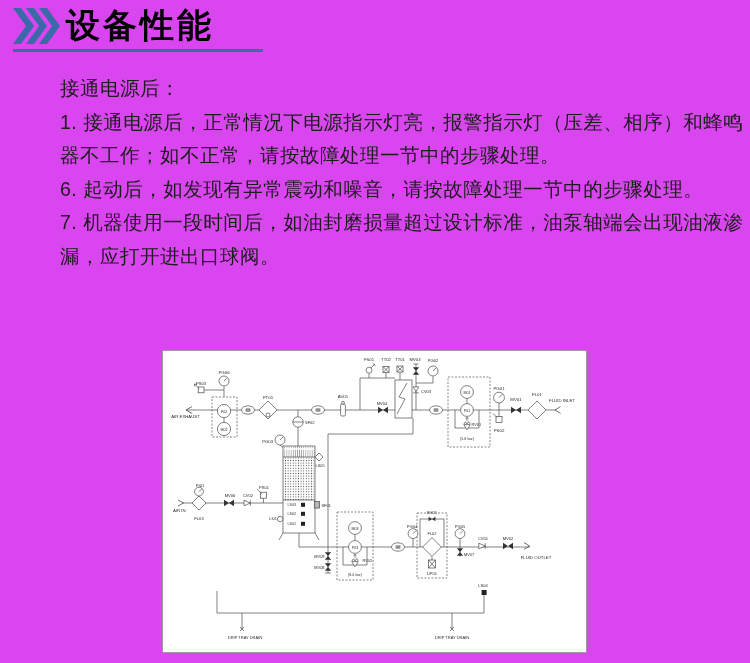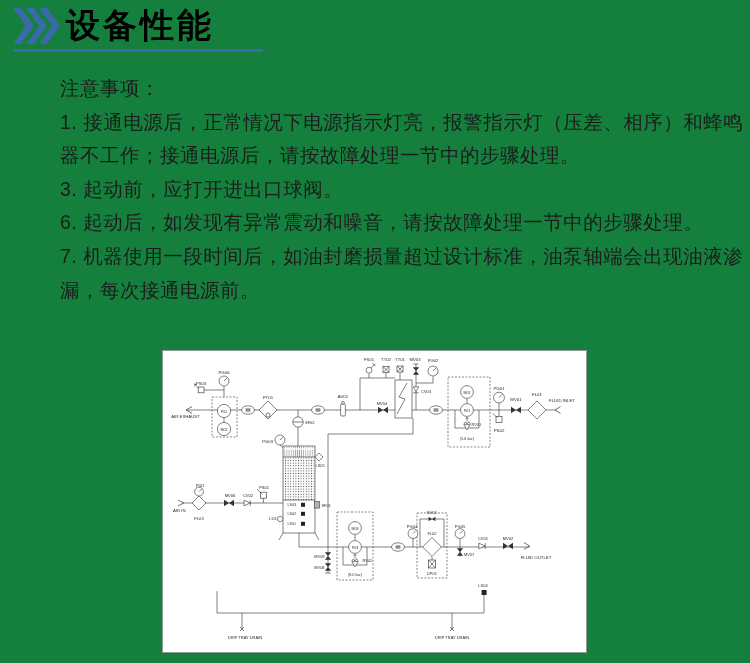--- a/index.html
+++ b/index.html
@@ -1,16 +1,16 @@
 <!DOCTYPE html>
 <html><head>
 <meta charset="utf-8">
 <style>
   html,body{margin:0;padding:0;background:#fff;}
-  .page{position:relative;width:750px;height:663px;background:#15803d;overflow:hidden;
+  .page{position:relative;width:750px;height:663px;background:#d946ef;overflow:hidden;
         font-family:"Liberation Sans","DejaVu Sans",sans-serif;}
   .chevrons{position:absolute;left:13px;top:8px;}
   .title{position:absolute;left:66px;top:0px;height:50px;line-height:50px;
          font-size:34px;font-weight:600;color:#000;letter-spacing:3px;margin:0;}
   .rule{position:absolute;left:13px;top:49px;width:250px;height:3px;background:#3b6aa9;}
   .notes{position:absolute;left:60px;top:72px;width:660px;font-size:19.5px;
          line-height:33.6px;color:#1c1c1c;letter-spacing:0.5px;}
   .notes div{white-space:nowrap;}
   .diagram{position:absolute;left:162px;top:350px;}
   svg text{font-family:"Liberation Sans","DejaVu Sans",sans-serif;fill:#2b2b2b;}
@@ -22,27 +22,26 @@
 
   <svg class="chevrons" width="48" height="36" viewBox="0 0 48 36">
     <path d="M0,0 h8 l13,18 -13,18 h-8 l13,-18 Z" fill="#3b6aa9"></path>
     <path d="M13,0 h8 l13,18 -13,18 h-8 l13,-18 Z" fill="#3b6aa9"></path>
     <path d="M26,0 h8 l13,18 -13,18 h-8 l13,-18 Z" fill="#3b6aa9"></path>
   </svg>
   <h1 class="title">设备性能</h1>
   <div class="rule"></div>
 
   <div class="notes">
-    <div>注意事项：</div>
+    <div>接通电源后：</div>
     <div>1. 接通电源后，正常情况下电源指示灯亮，报警指示灯（压差、相序）和蜂鸣</div>
-    <div>器不工作；接通电源后，请按故障处理一节中的步骤处理。</div>
-    <div>3. 起动前，应打开进出口球阀。</div>
+    <div>器不工作；如不正常，请按故障处理一节中的步骤处理。</div>
     <div>6. 起动后，如发现有异常震动和噪音，请按故障处理一节中的步骤处理。</div>
     <div>7. 机器使用一段时间后，如油封磨损量超过设计标准，油泵轴端会出现油液渗</div>
-    <div>漏，每次接通电源前。</div>
+    <div>漏，应打开进出口球阀。</div>
   </div>
 
   <svg class="diagram" width="425" height="303" viewBox="0 0 425 303">
     <defs>
       <pattern id="hatchP" width="2.1" height="11" patternUnits="userSpaceOnUse">
         <line x1="1" y1="0.8" x2="1" y2="10.2" stroke="#555" stroke-width="0.55"></line>
       </pattern>
       <pattern id="meshP" width="2.6" height="2.6" patternUnits="userSpaceOnUse">
         <circle cx="1.3" cy="1.3" r="0.55" fill="#4a4a4a"></circle>
       </pattern>

